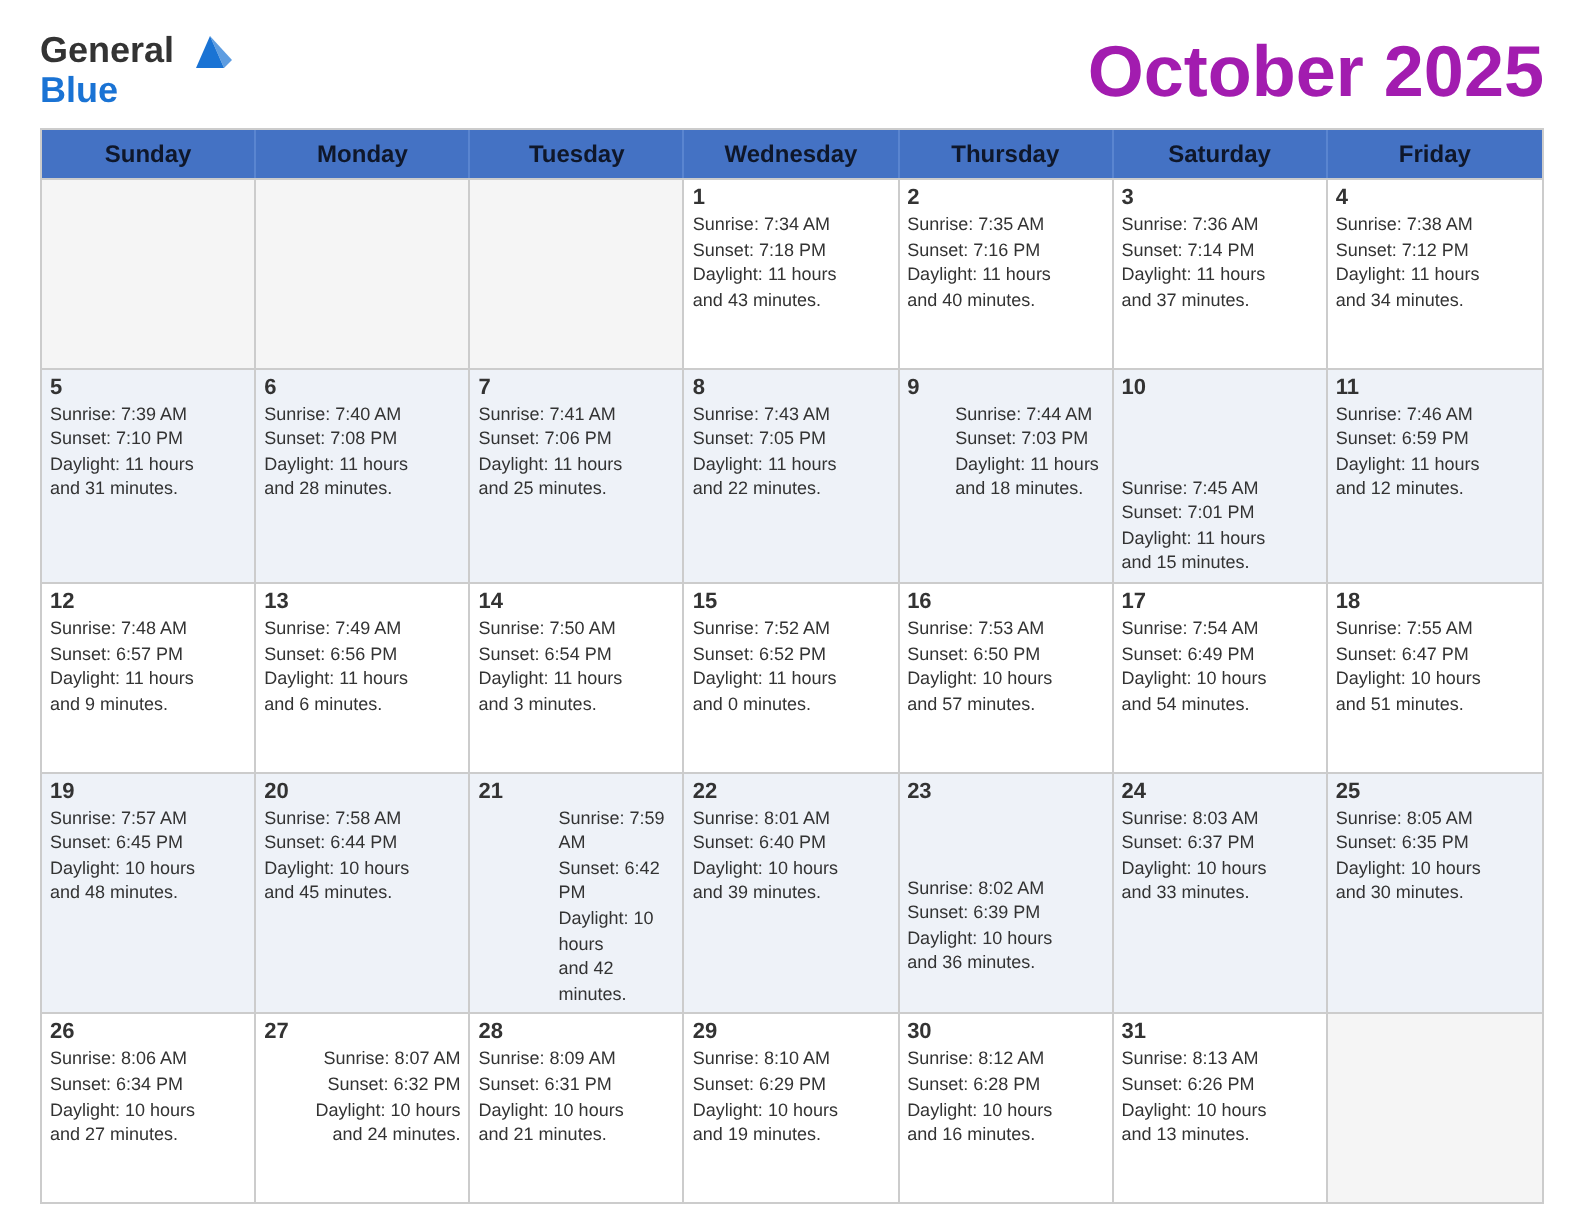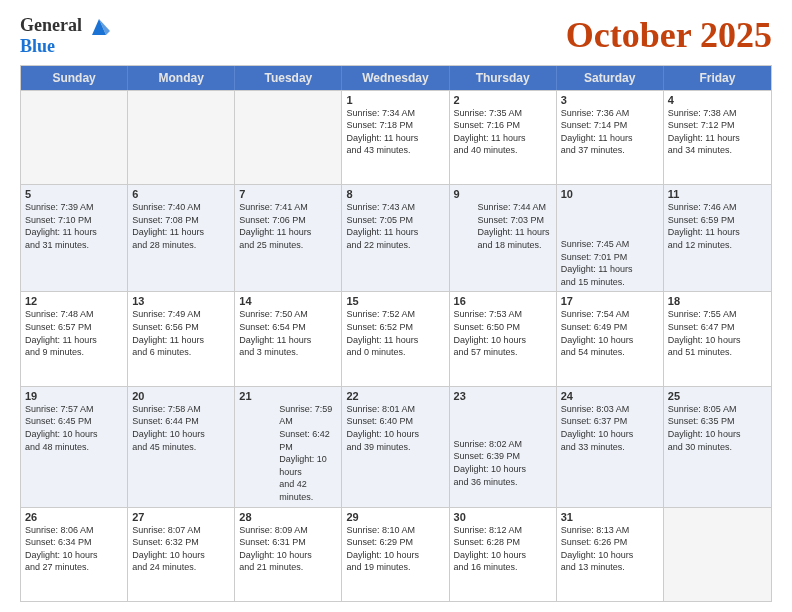--- a/index.html
+++ b/index.html
@@ -15,52 +15,51 @@
       height: 612px;
       padding: 16px 20px 10px 20px;
       display: flex;
       flex-direction: column;
     }
     .header {
       display: flex;
       justify-content: space-between;
       align-items: flex-start;
       margin-bottom: 8px;
-      font-family: Liberation Serif, serif;
     }
     .logo {
       display: flex;
       align-items: center;
     }
     .title-block {
       text-align: right;
     }
     .month-title {
       font-size: 36px;
       font-weight: bold;
-      color: #c2410c;
+      color: #a21caf;
       line-height: 1.1;
     }
     .location {
       font-size: 15px;
       color: #555;
     }
     .calendar {
       flex: 1;
       display: flex;
       flex-direction: column;
       border: 1px solid #ccc;
     }
     .cal-header-row {
       display: grid;
       grid-template-columns: repeat(7, 1fr);
       background: #4472c4;
     }
     .cal-header-cell {
-      color: #e5e5e5;
+      color: #0f172a;
       font-size: 12px;
       font-weight: bold;
       text-align: center;
       padding: 5px 2px;
       border-right: 1px solid #5a85d0;
     }
     .cal-header-cell:last-child { border-right: none; }
     .cal-body {
       display: flex;
       flex-direction: column;
@@ -317,21 +316,21 @@
         <div class="cal-row">
           <div class="cal-cell">
             <div class="day-num">26</div>
             <div class="cell-text" style="white-space: pre-line;">Sunrise: 8:06 AM
 Sunset: 6:34 PM
 Daylight: 10 hours
 and 27 minutes.</div>
           </div>
           <div class="cal-cell">
             <div class="day-num">27</div>
-            <div class="cell-text" style="white-space: pre-line;">Sunrise: 8:07 AM
+            <div class="cell-text" style="white-space: pre-line; text-align: right;">Sunrise: 8:07 AM
 Sunset: 6:32 PM
 Daylight: 10 hours
 and 24 minutes.</div>
           </div>
           <div class="cal-cell">
             <div class="day-num">28</div>
             <div class="cell-text" style="white-space: pre-line;">Sunrise: 8:09 AM
 Sunset: 6:31 PM
 Daylight: 10 hours
 and 21 minutes.</div>

